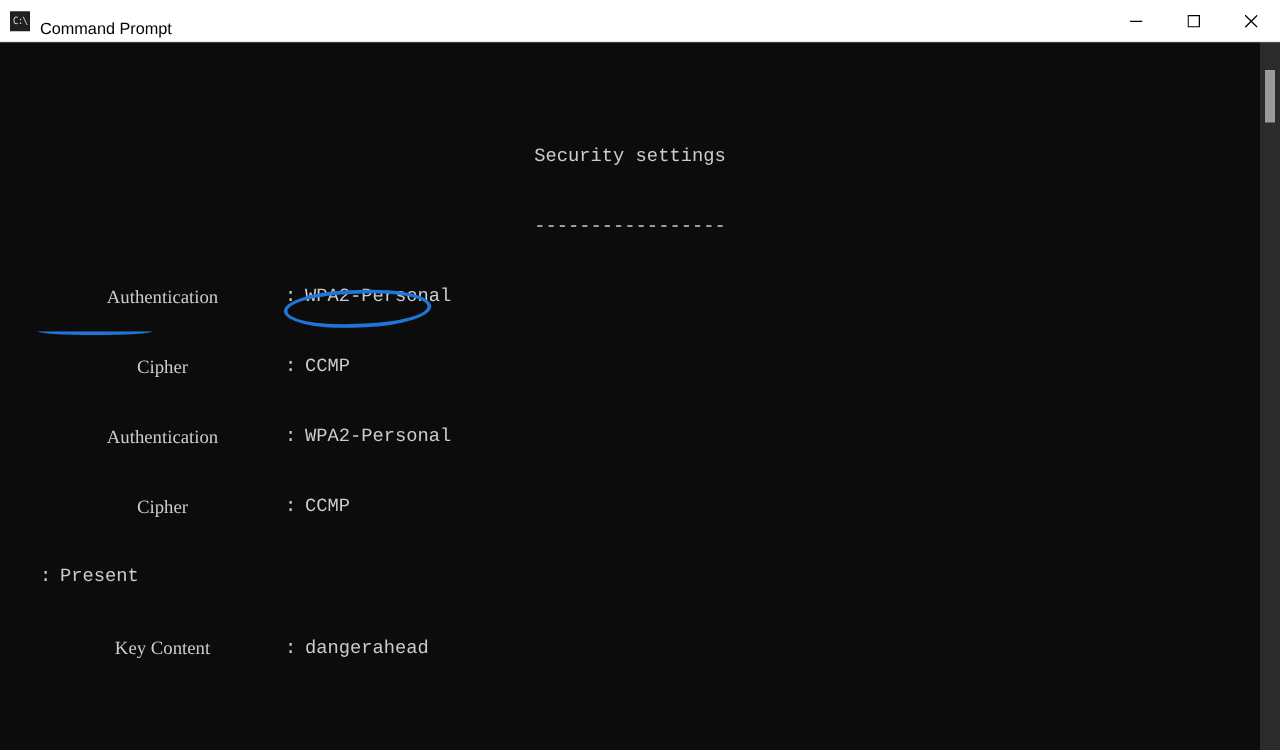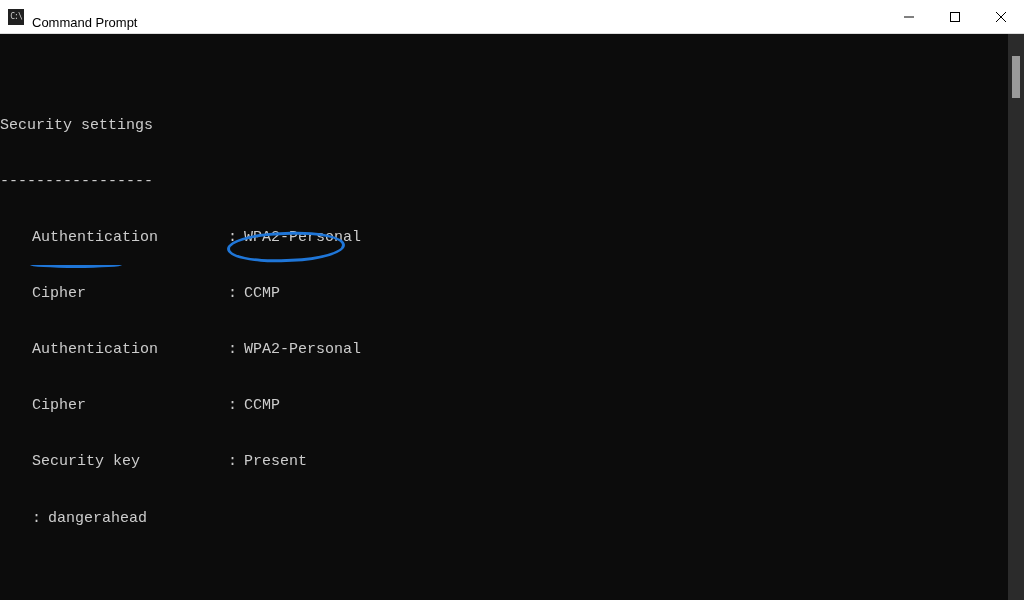--- a/index.html
+++ b/index.html
@@ -69,33 +69,35 @@
       flex: 1;
       background: #0c0c0c;
       color: #cccccc;
       font-family: Consolas, 'Courier New', monospace;
       font-size: 15px;
       line-height: 18.7px;
       padding: 8px 0 0 0;
       white-space: pre;
       overflow: hidden;
       position: relative;
+      text-align: center;
     }
     .line {
       display: block;
       padding: 0;
     }
     .kv-line {
       display: flex;
     }
     .kv-indent {
       width: 32px;
     }
     .kv-label {
       display: inline-block;
+      font-family: Liberation Serif, serif;
     }
     .kv-label.short { width: 196px; }
     .kv-colon {
       display: inline-block;
       width: 16px;
       position: relative;
     }
     .kv-value {
       display: inline-block;
     }
@@ -174,22 +176,22 @@
       <div class="circle-anno"></div>
       <div class="underline-anno"></div>
     </div>
 
     <span class="line section">Security settings</span>
     <span class="line section">-----------------</span>
     <span class="line kv-line"><span class="kv-indent"></span><span class="kv-label short">Authentication</span><span class="kv-colon">: </span><span class="kv-value">WPA2-Personal</span></span>
     <span class="line kv-line"><span class="kv-indent"></span><span class="kv-label short">Cipher</span><span class="kv-colon">: </span><span class="kv-value">CCMP</span></span>
     <span class="line kv-line"><span class="kv-indent"></span><span class="kv-label short">Authentication</span><span class="kv-colon">: </span><span class="kv-value">WPA2-Personal</span></span>
     <span class="line kv-line"><span class="kv-indent"></span><span class="kv-label short">Cipher</span><span class="kv-colon">: </span><span class="kv-value">CCMP</span></span>
-    <span class="line kv-line"><span class="kv-indent"></span><span class="kv-label short">Security key</span><span class="kv-colon">: </span><span class="kv-value">Present</span></span>
-    <span class="line kv-line"><span class="kv-indent"></span><span class="kv-colon">: </span><span class="kv-value">dangerahead</span></span>
+    <span class="line kv-line"><span class="kv-indent"></span><span class="kv-colon">: </span><span class="kv-value">Present</span></span>
+    <span class="line kv-line"><span class="kv-indent"></span><span class="kv-label short">Key Content</span><span class="kv-colon">: </span><span class="kv-value">dangerahead</span></span>
 
     <div class="gap"></div>
 
     
     
     
     
     
     
     

